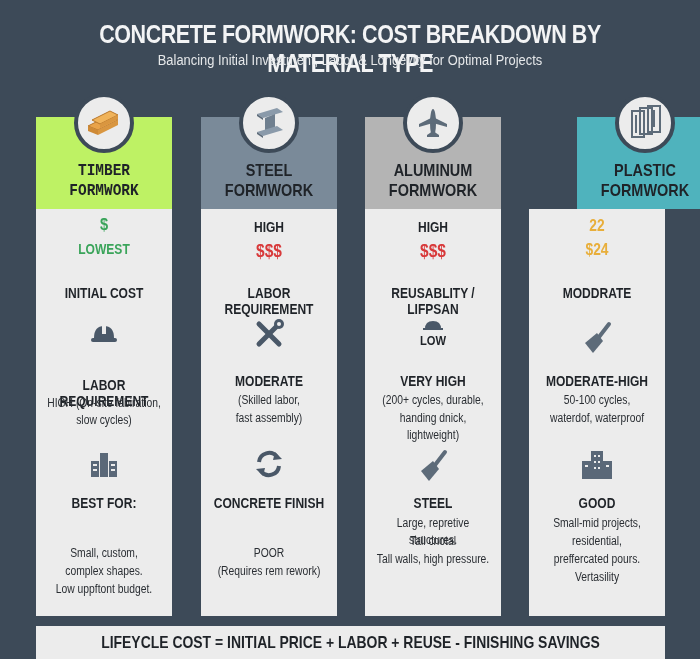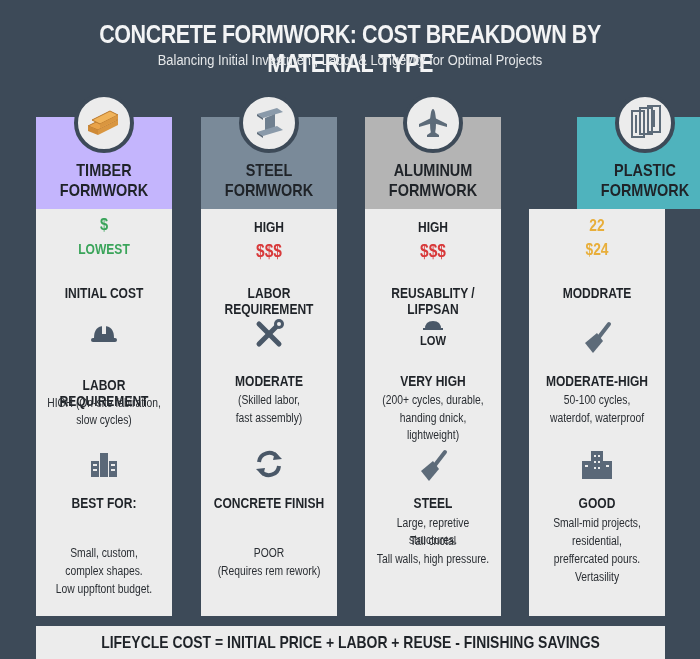--- a/index.html
+++ b/index.html
@@ -65,21 +65,21 @@
     transform: scaleX(0.82);
   }
 </style>
 </head>
 <body>
 
 <div class="title">CONCRETE FORMWORK: COST BREAKDOWN BY MATERIAL TYPE</div>
 <div class="subtitle">Balancing Initial Investment, Labor &amp; Longevity for Optimal Projects</div>
 
 <div class="col" style="left:36px;">
-  <div class="col-head" style="background:#c4b5fd;">
+  <div class="col-head" style="background:#bef264;font-family:Liberation Mono, monospace;">
     <div class="icon-circle">
       <svg width="40" height="34" viewBox="0 0 40 34">
         <polygon points="4,20 24,10 34,14 14,24" fill="#e9a34a" stroke="#b9772a" stroke-width="1"></polygon>
         <polygon points="4,20 14,24 14,29 4,25" fill="#cf8a36"></polygon>
         <polygon points="14,24 34,14 34,19 14,29" fill="#d99640"></polygon>
         <polygon points="8,14 26,5 34,9 16,18" fill="#f0b35a" stroke="#b9772a" stroke-width="1"></polygon>
         <polygon points="16,18 34,9 34,13 16,22" fill="#d99640"></polygon>
       </svg>
     </div>
     <div class="col-title">

